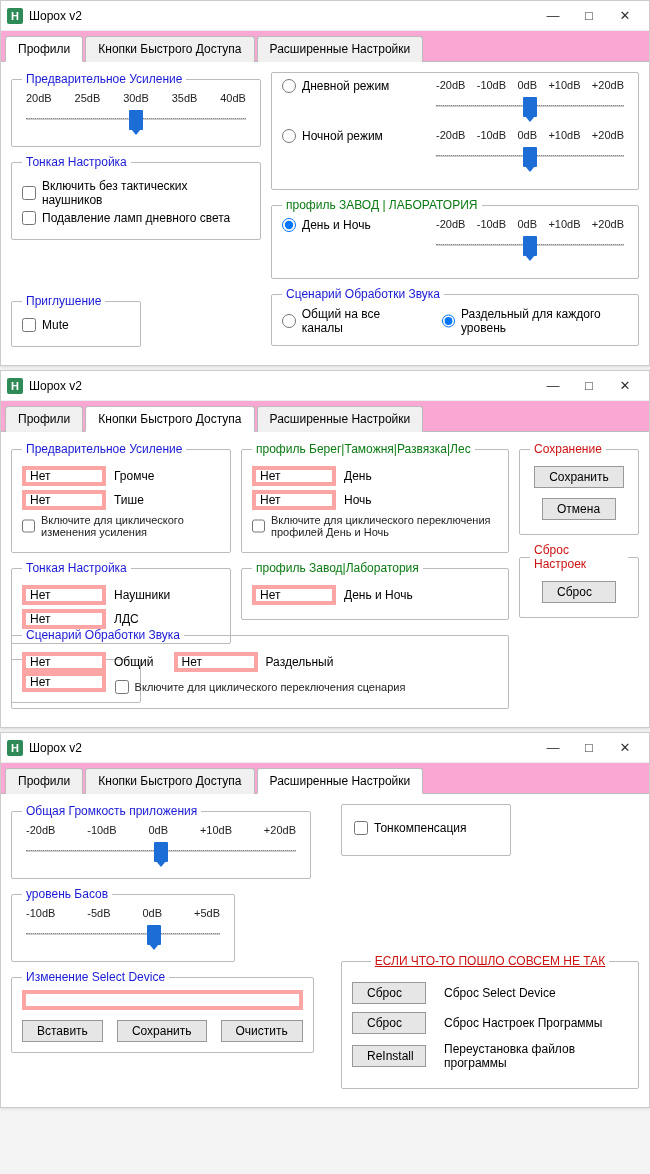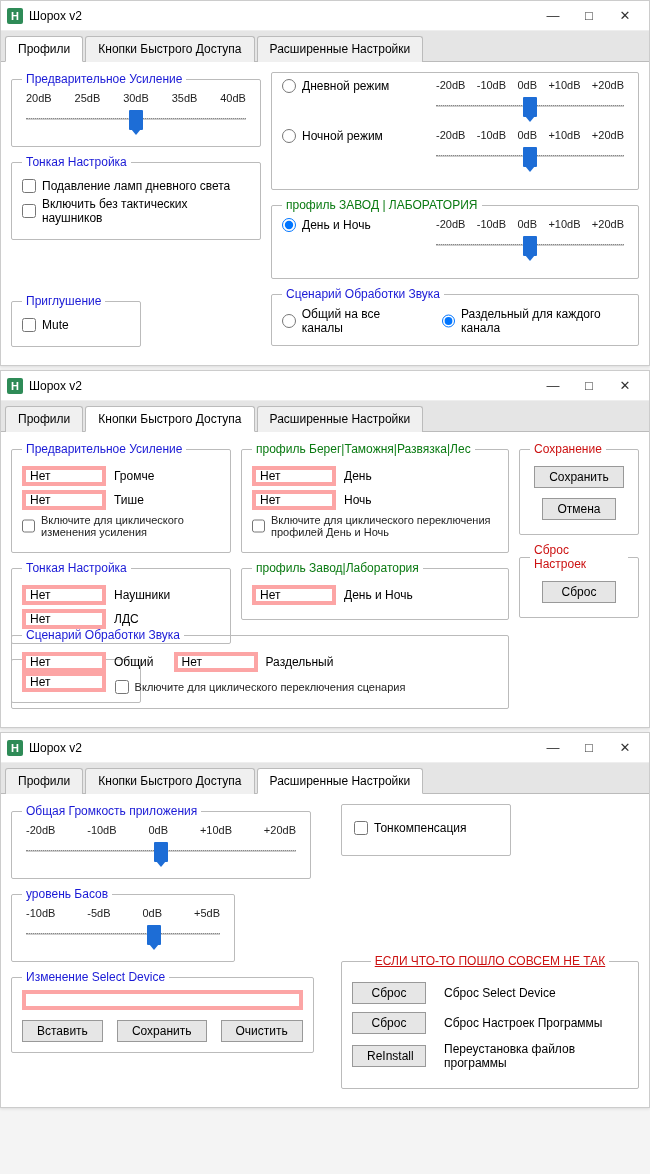--- a/index.html
+++ b/index.html
@@ -43,21 +43,21 @@
     display: flex;
     align-items: center;
     justify-content: center;
     color: #333;
     font-size: 13px;
   }
   .tabs {
     display: flex;
     border-bottom: 1px solid #bbb;
     padding: 4px 4px 0 4px;
-    background: #e5e5e5;
+    background: #f9a8d4;
   }
   .tab {
     padding: 5px 12px;
     border: 1px solid #bbb;
     border-bottom: none;
     background: #f0f0f0;
     margin-right: 2px;
     border-radius: 3px 3px 0 0;
     position: relative;
     top: 1px;
@@ -142,21 +142,20 @@
     font-size: 12px;
     background: #fff;
     height: 20px;
   }
   .btn {
     border: 1px solid #999;
     background: #e6e6e6;
     padding: 3px 14px;
     font-size: 12px;
     min-width: 74px;
-    text-align: center;
   }
   .mini { font-size: 11px; color: #222; }
   .profile-row {
     display: flex;
     align-items: flex-start;
     gap: 10px;
     margin-bottom: 6px;
   }
   .slider-block { flex: 1; }
 </style>
@@ -192,25 +191,25 @@
           <div class="slider-track">
             <div class="track-line"></div>
             <div class="thumb" style="left:50%;"></div>
           </div>
         </fieldset>
 
         <fieldset>
           <legend class="l-blue">Тонкая Настройка</legend>
           <div class="chk-row">
             <input type="checkbox" style="">
+            <span>Включить без тактических наушников</span>
+          </div>
+          <div class="chk-row">
+            <input type="checkbox" style="">
             <span>Подавление ламп дневного света</span>
-          </div>
-          <div class="chk-row">
-            <input type="checkbox" style="">
-            <span>Включить без тактических наушников</span>
           </div>
         </fieldset>
 
         <div style="height:46px;"></div>
 
         <fieldset style="width:130px;">
           <legend class="l-blue">Приглушение</legend>
           <div class="chk-row">
             <input type="checkbox" style="">
             <span>Mute</span>
@@ -287,21 +286,21 @@
 
         <fieldset>
           <legend class="l-blue">Сценарий Обработки Звука</legend>
           <div class="row" style="align-items:center; gap:20px;">
             <div class="radio-row">
               <input type="radio" name="scn" style="">
               <span>Общий на все каналы</span>
             </div>
             <div class="radio-row" style="min-width:auto;">
               <input type="radio" name="scn" checked="" style="">
-              <span>Раздельный для каждого канала</span>
+              <span>Раздельный для каждого уровень</span>
             </div>
           </div>
         </fieldset>
       </div>
     </div>
   </div>
 </div>
 
 <div class="window">
   <div class="titlebar">

